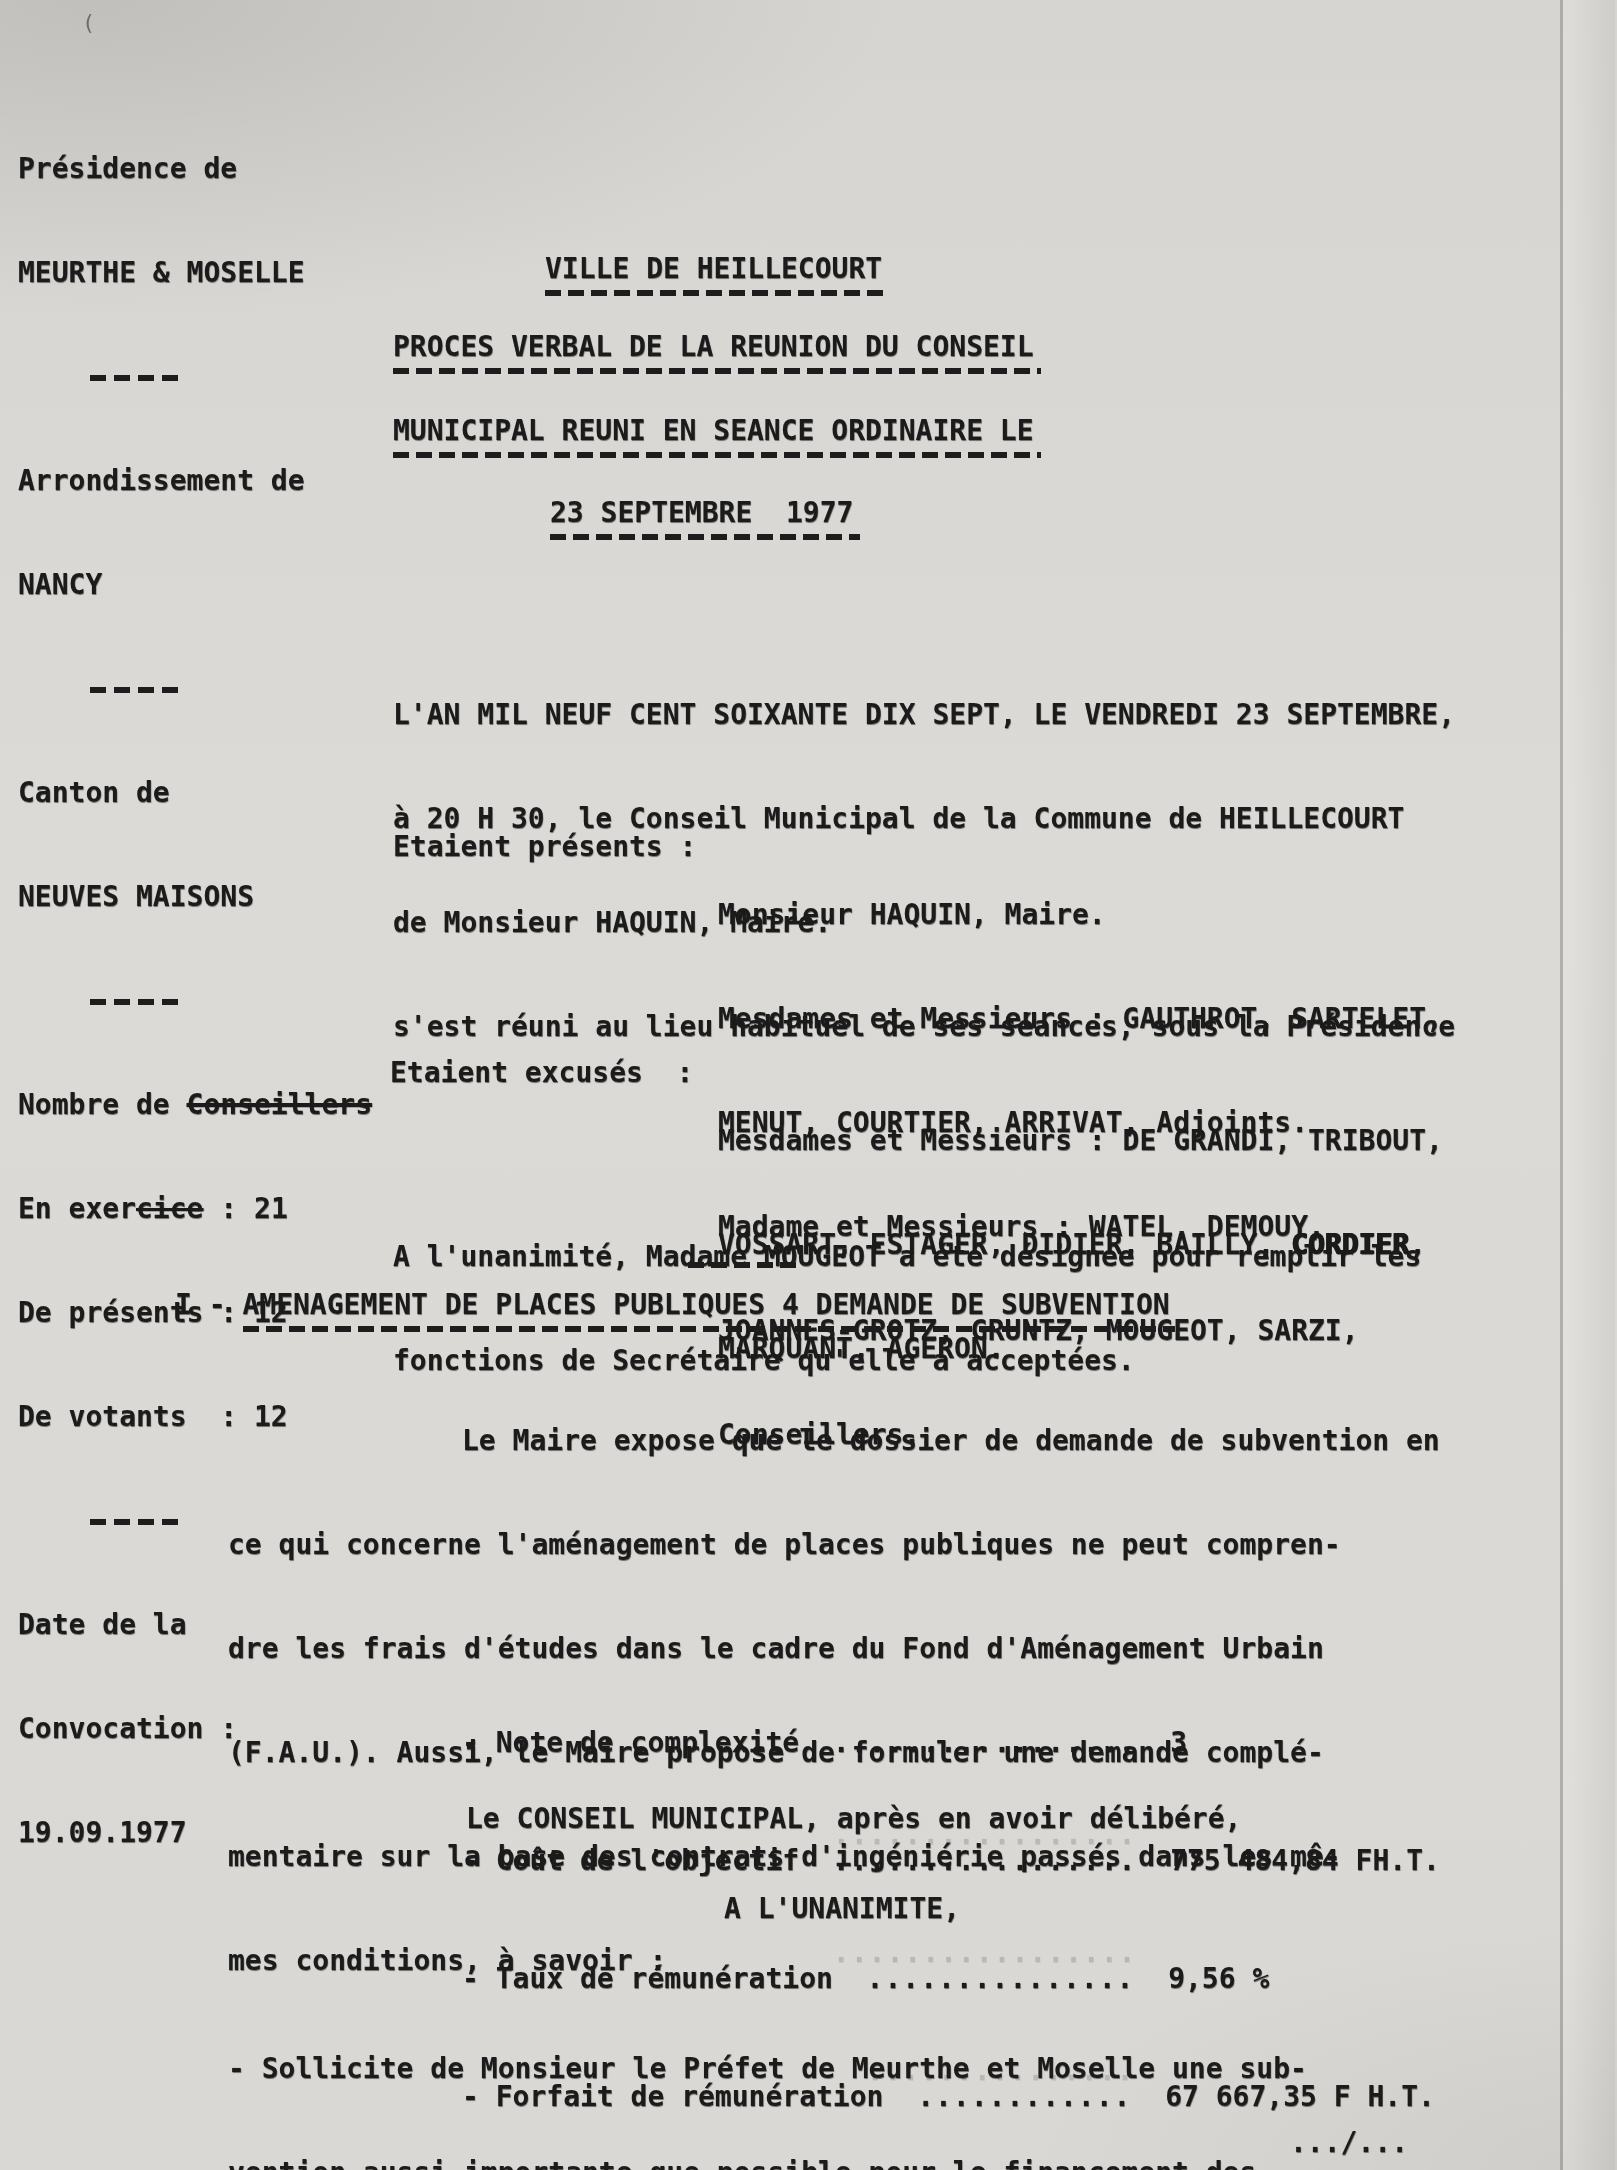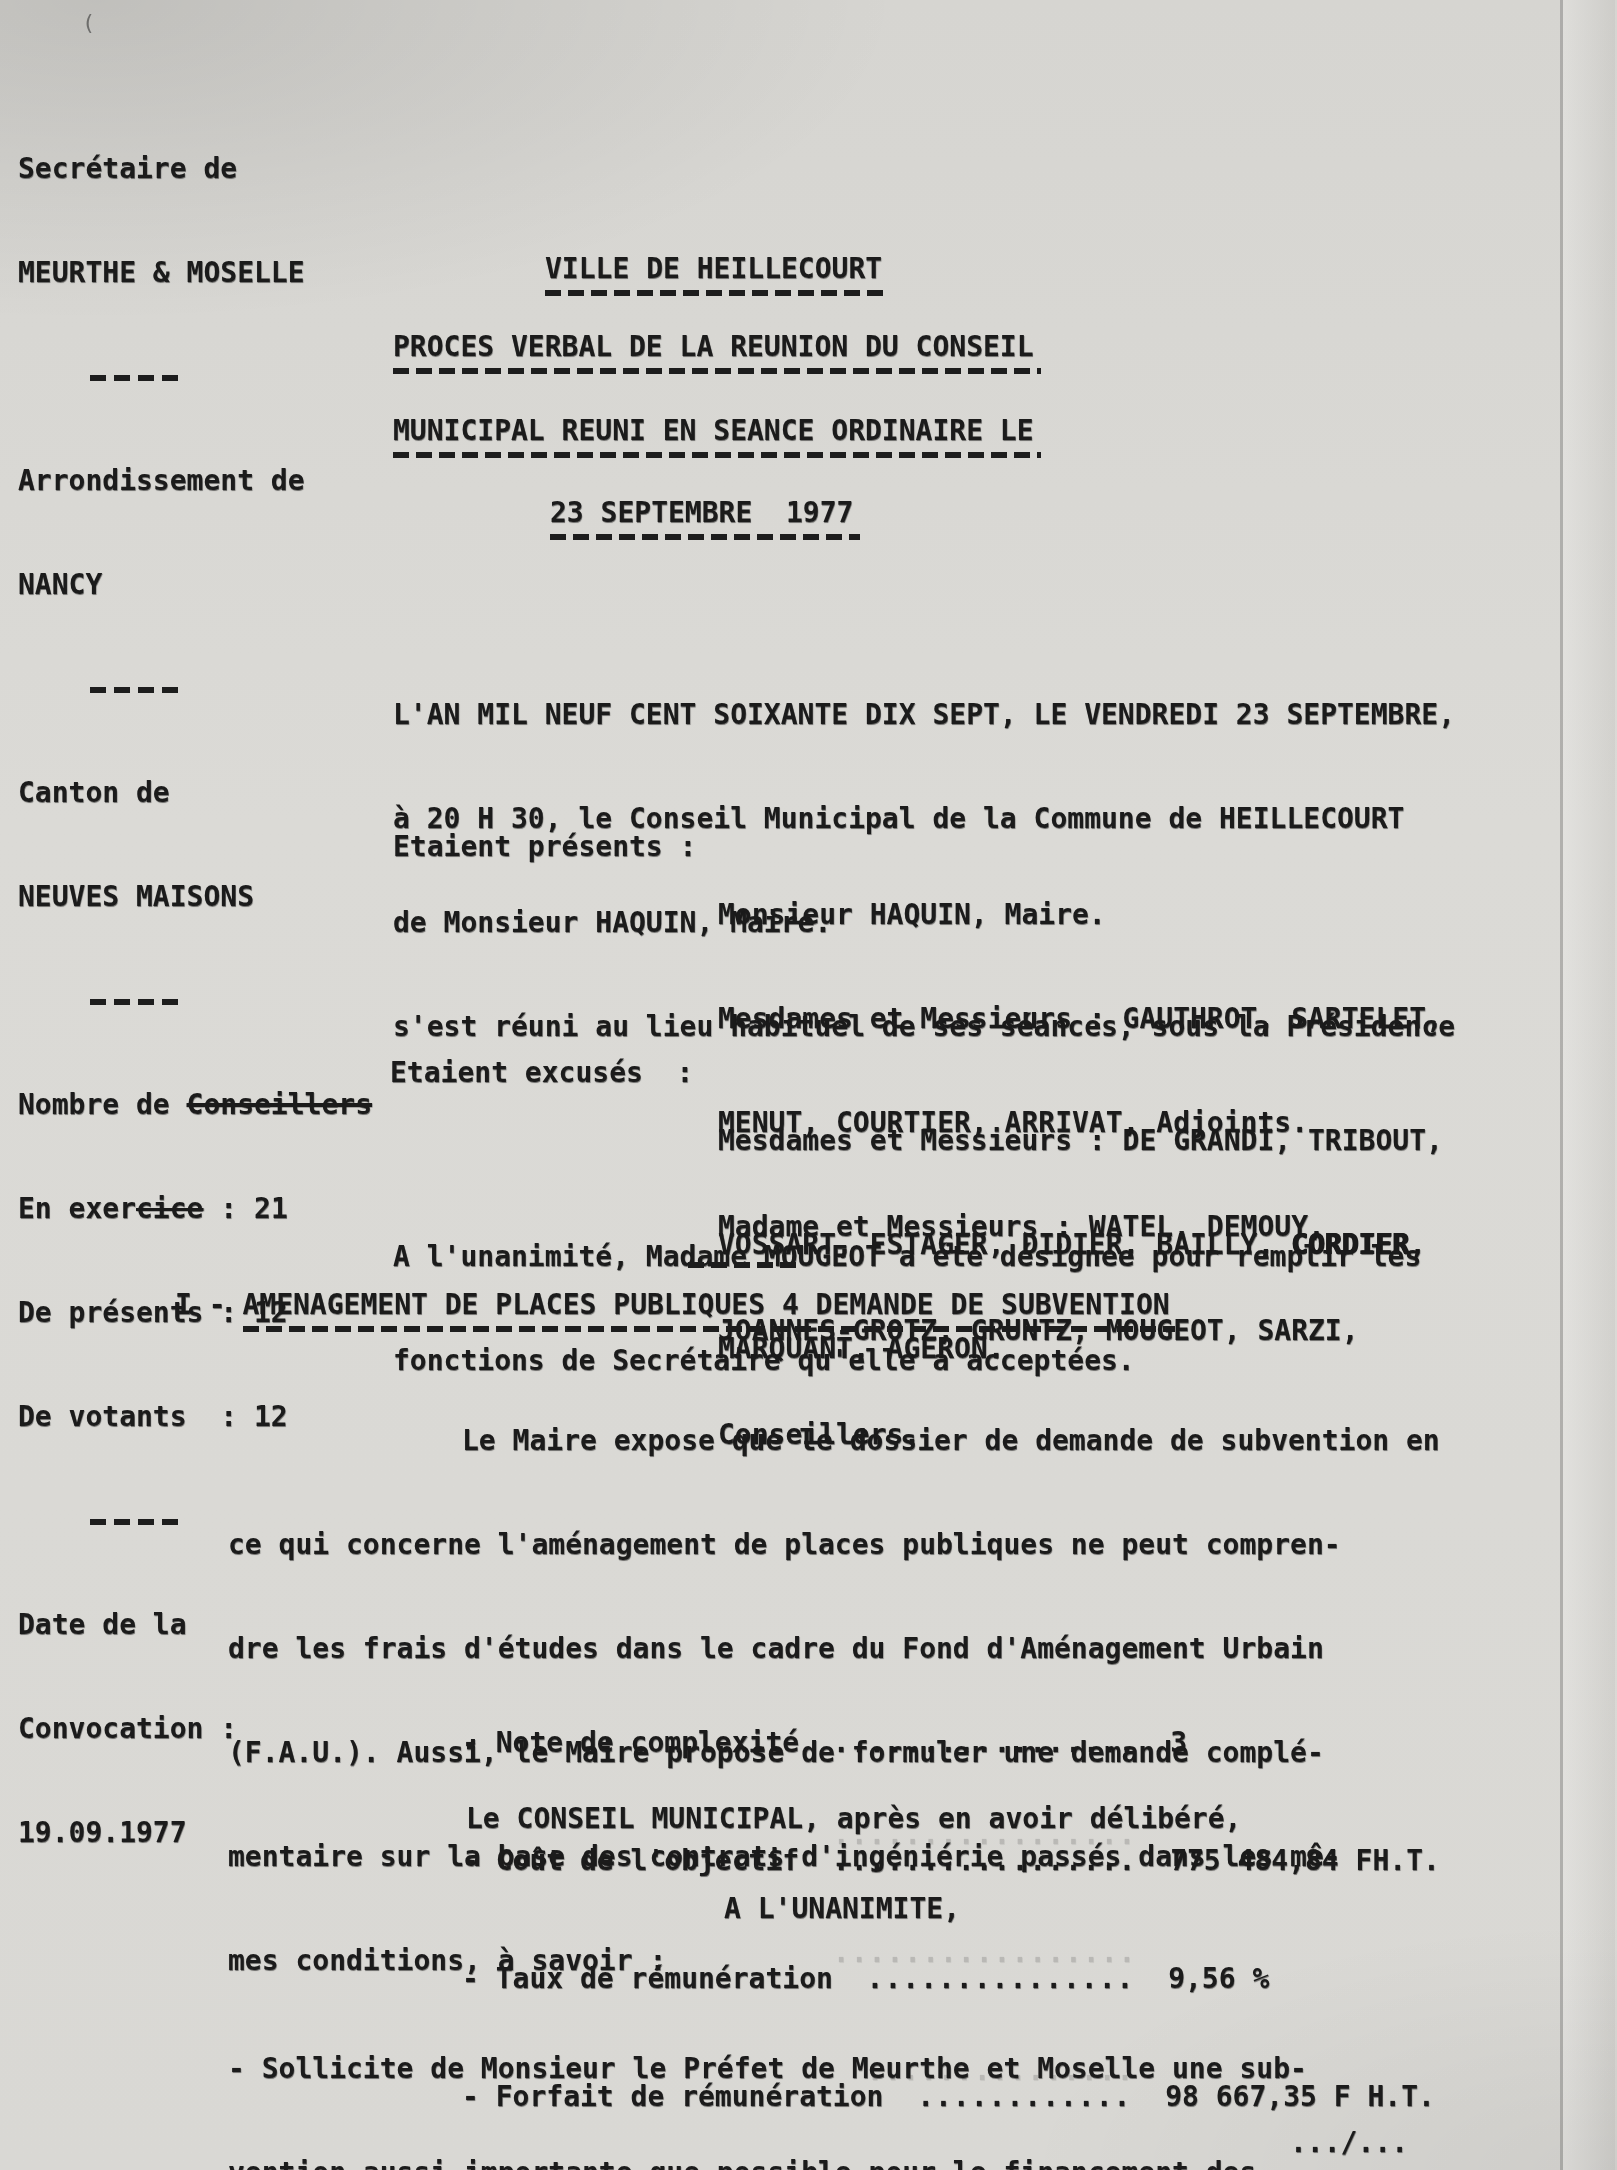--- a/index.html
+++ b/index.html
@@ -45,21 +45,21 @@
 </head>
 <body>
 
 <div class="page">
 
   <div class="page-edge" style="left:1560px;"></div>
   <div class="page-edge-light" style="left:1563px;"></div>
   <span class="corner-mark" style="left:82px;top:10px;">(</span>
 
   <div class="abs ink" style="left:18px;top:84px;">
-    <div class="ln">Secrétaire de</div>
+    <div class="ln">Présidence de</div>
     <div class="ln">MEURTHE &amp; MOSELLE</div>
     <div class="ln"><span class="dashbar"></span></div>
     <div class="ln">Arrondissement de</div>
     <div class="ln">NANCY</div>
     <div class="ln"><span class="dashbar"></span></div>
     <div class="ln">Canton de</div>
     <div class="ln">NEUVES MAISONS</div>
     <div class="ln"><span class="dashbar"></span></div>
     <div class="ln"><span>Nombre de </span><span class="struck">Conseillers</span></div>
     <div class="ln"><span>En exer</span><span class="partstruck">cice</span><span> : 21</span></div>
@@ -133,21 +133,21 @@
     </div>
     <div class="item-row">
       <div class="item-line"><span>- Coût de l'objectif</span><span class="item-dots">.................</span><span class="item-val">775 484,84 FH.T.</span></div>
       <div class="item-line ghost"><span class="hiddenlbl">- Coût de l'objectif</span><span class="item-dots">.................</span></div>
     </div>
     <div class="item-row">
       <div class="item-line"><span>- Taux de rémunération</span><span class="item-dots">...............</span><span class="item-val">9,56 %</span></div>
       <div class="item-line ghost"><span class="hiddenlbl">- Taux de rémunération</span><span class="item-dots">...............</span></div>
     </div>
     <div class="item-row">
-      <div class="item-line"><span>- Forfait de rémunération</span><span class="item-dots">............</span><span class="item-val">98 667,35 F H.T.</span></div>
+      <div class="item-line"><span>- Forfait de rémunération</span><span class="item-dots">............</span><span class="item-val">67 667,35 F H.T.</span></div>
       
     </div>
     <div class="item-row">
       
       
     </div>
   </div>
 
   <div class="abs ink" style="left:466px;top:1802px;">Le CONSEIL MUNICIPAL, après en avoir délibéré,</div>
   <div class="abs ink" style="left:724px;top:1892px;">A L'UNANIMITE,</div>

